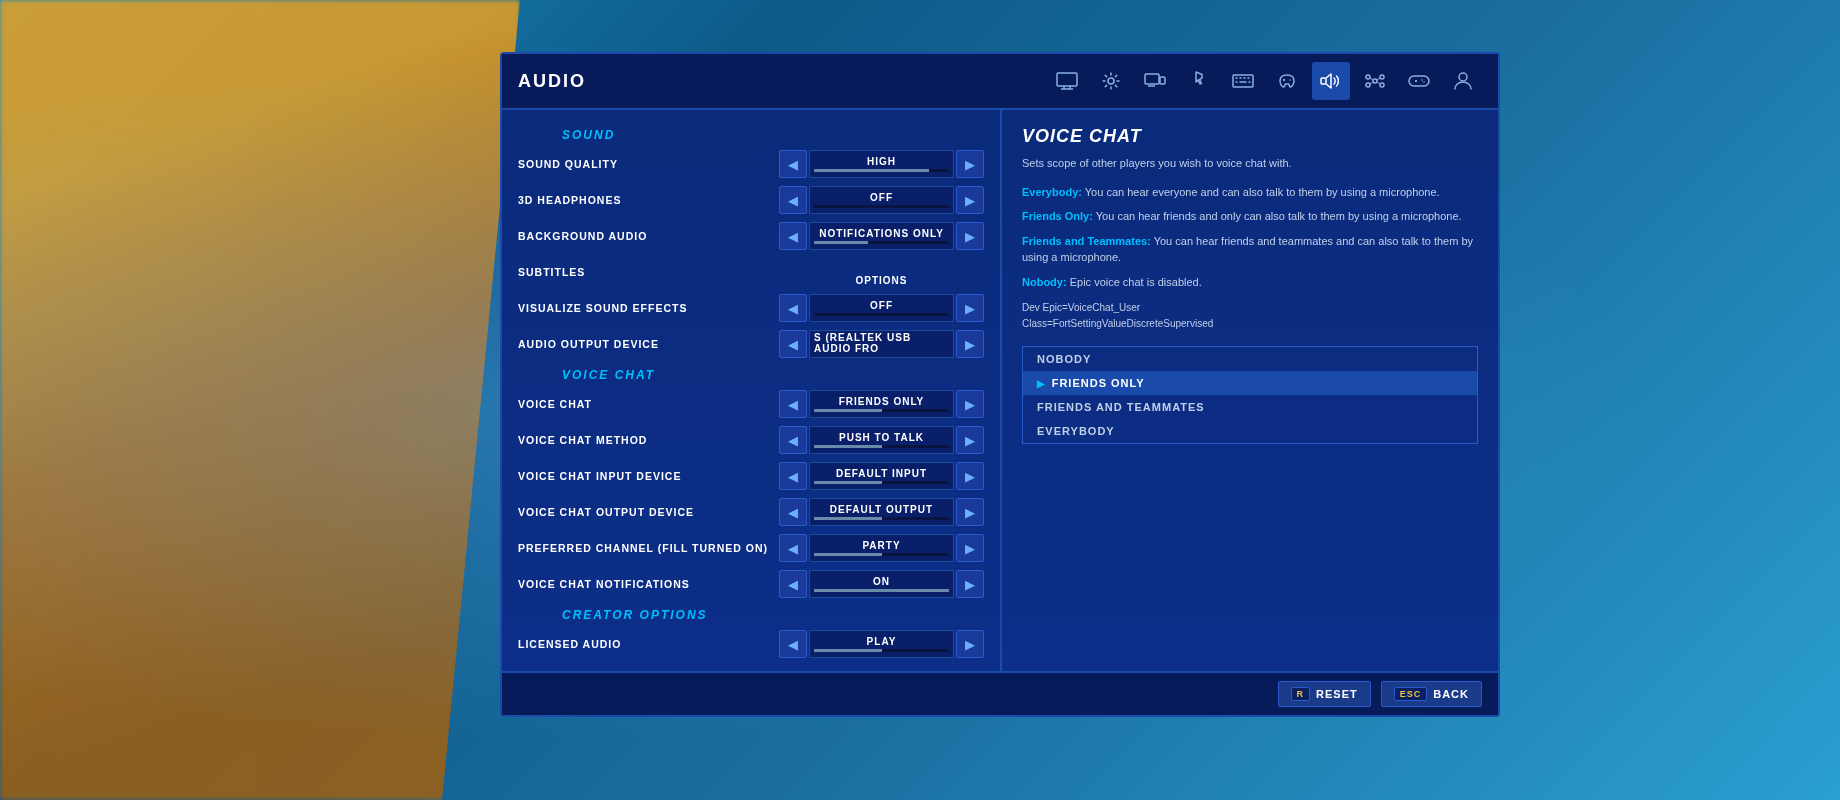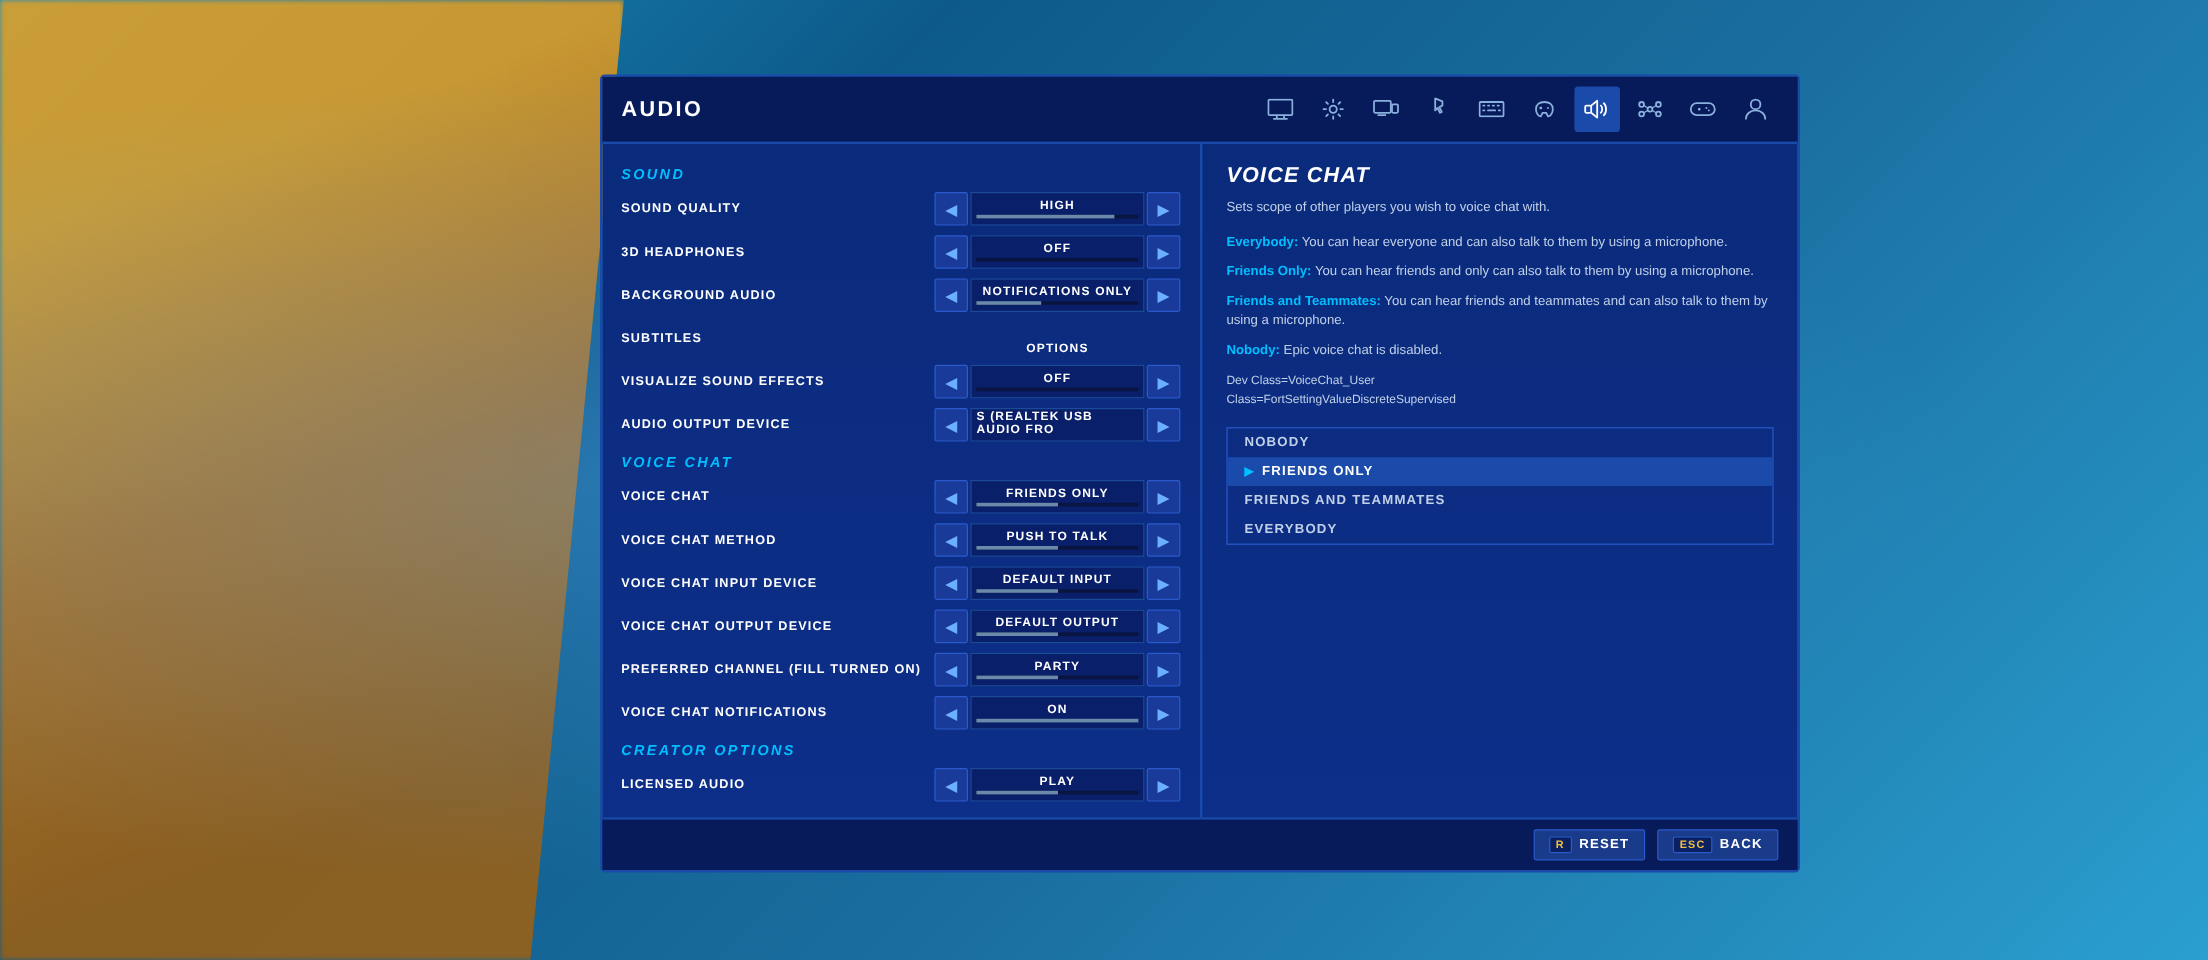--- a/index.html
+++ b/index.html
@@ -33,21 +33,21 @@
     .bg-overlay {
       position: absolute;
       inset: 0;
       background: radial-gradient(ellipse at 30% 50%, rgba(100,180,255,0.3) 0%, transparent 60%);
     }
 
     
     .panel {
       position: absolute;
       left: 500px;
-      top: 62px;
+      top: 52px;
       width: 1000px;
       height: 665px;
       background: linear-gradient(180deg, #0a2a7a 0%, #0d2f8a 100%);
       border: 2px solid #1a4aaa;
       border-radius: 4px;
       display: flex;
       flex-direction: column;
     }
 
     
@@ -109,20 +109,21 @@
     .settings-pane::-webkit-scrollbar-thumb { background: #1a4aaa; }
 
     .section-header {
       color: #00bfff;
       font-size: 12px;
       font-weight: 900;
       letter-spacing: 2px;
       padding: 6px 16px 4px;
       font-style: italic;
       text-transform: uppercase;
+      margin-left: 44px;
     }
 
     .setting-row {
       display: flex;
       align-items: center;
       padding: 4px 16px;
       min-height: 36px;
     }
     .setting-label {
       color: white;
@@ -612,21 +613,21 @@
         <span class="info-option-name">Friends and Teammates:</span>
         <span class="info-option-desc">You can hear friends and teammates and can also talk to them by using a microphone.</span>
       </div>
 
       <div class="info-option">
         <span class="info-option-name">Nobody:</span>
         <span class="info-option-desc">Epic voice chat is disabled.</span>
       </div>
 
       <div class="info-dev">
-        <div>Dev Class=VoiceChat_User</div>
+        <div>Dev Epic=VoiceChat_User</div>
         <div>Class=FortSettingValueDiscreteSupervised</div>
       </div>
 
       <div class="dropdown-list">
         <div class="dropdown-item">
           <span>NOBODY</span>
         </div>
         <div class="dropdown-item selected">
           <span class="dropdown-arrow">▶</span>
           <span>FRIENDS ONLY</span>

